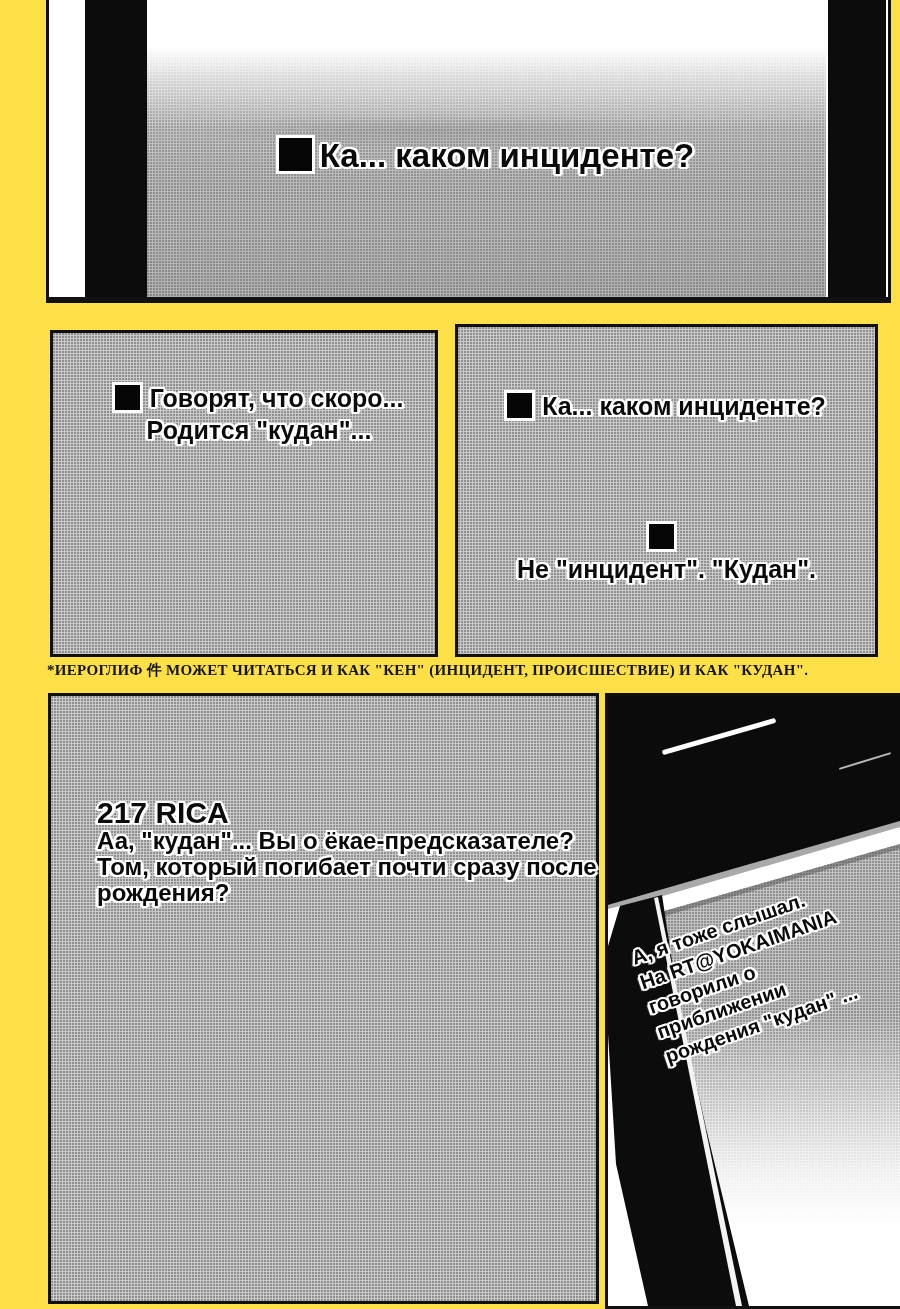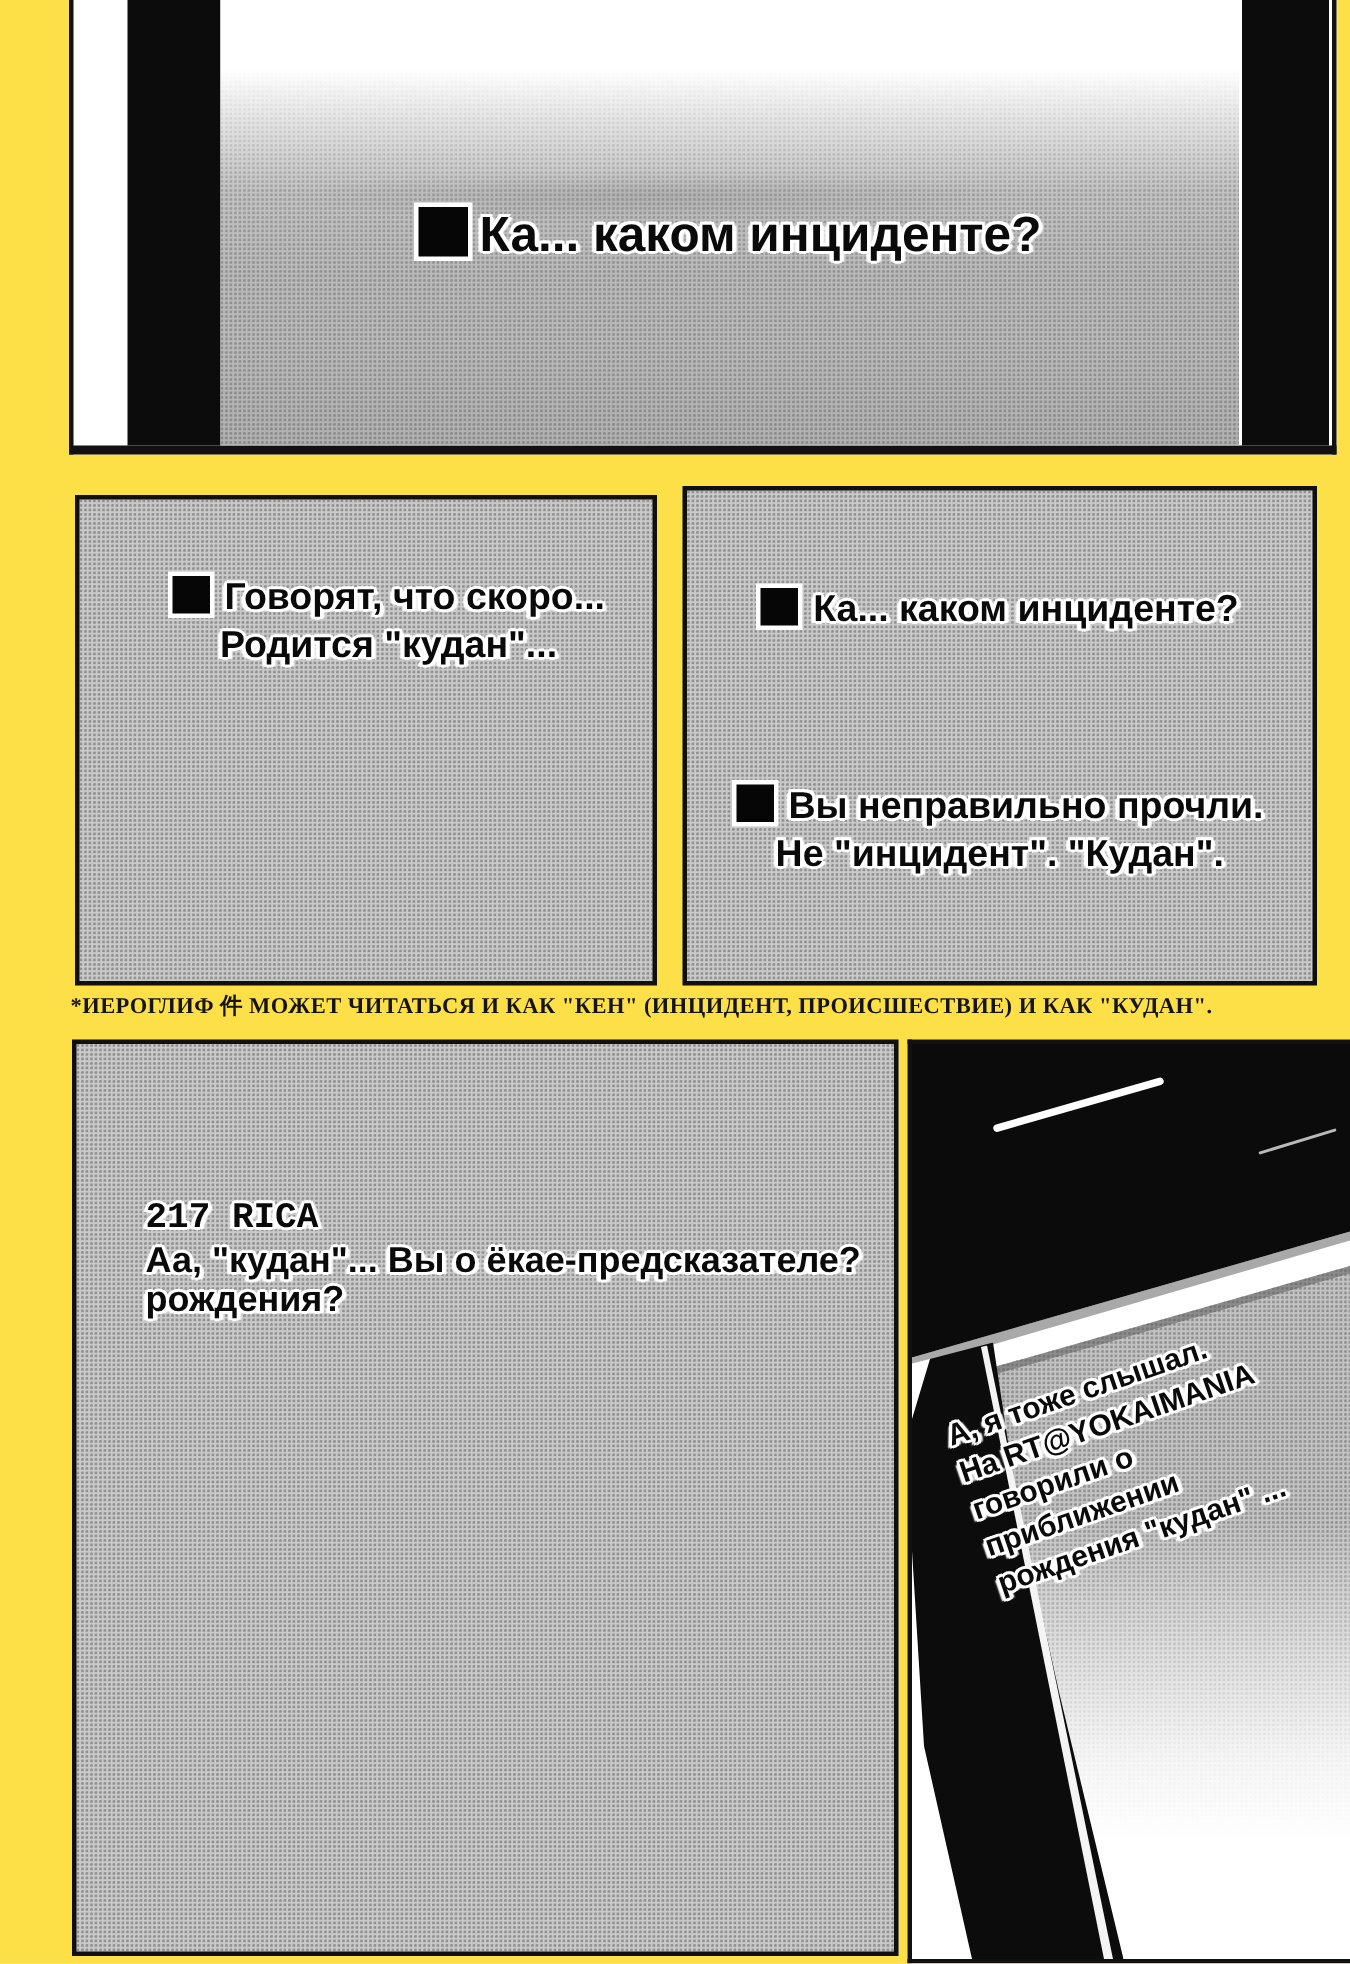--- a/index.html
+++ b/index.html
@@ -65,21 +65,21 @@
   .footnote{
     position:absolute;left:47px;top:661px;width:800px;
     font-size:15px;font-weight:bold;letter-spacing:0.3px;white-space:nowrap;color:#141414;font-family:Liberation Serif, serif;
   }
 
   
   .forum-panel{left:48px;top:693px;width:551px;height:611px;}
   .post{position:absolute;left:46px;}
   .post-1{top:102px;}
   .post-2{top:346px;}
-  .post-header{font-size:24px;line-height:30px;font-family:Liberation Mono, monospace;}
+  .post-header{font-size:30px;line-height:30px;}
   .post-line{font-size:24px;line-height:26px;white-space:nowrap;}
 
   
   .monitor-panel{
     left:605px;top:693px;width:295px;height:616px;background:#fff;overflow:hidden;
     border-left:3px solid #111;border-top:3px solid #111;border-bottom:3px solid #111;
   }
   .mon{position:absolute;left:0;top:0;width:292px;height:610px;}
   .mon-black{clip-path:polygon(0 0,292px 0,292px 125px,0 209px);background:#0b0b0b;}
   .mon-fringe{clip-path:polygon(0 209px,292px 125px,292px 131px,0 216px);background:#a9a9a9;}
@@ -126,31 +126,32 @@
       <div><span class="bullet b-md"></span><span>Говорят, что скоро...</span></div>
       <div>Родится "кудан"...</div>
     </div>
   </section>
 
   <section class="panel mid-right tone ink-border">
     <div class="mid-text dlg mr-b1">
       <div><span class="bullet b-md"></span><span>Ка... каком инциденте?</span></div>
     </div>
     <div class="mid-text dlg mr-b2">
-      <div><span class="bullet b-md"></span><span>Вы неправильно прочли.</span></div>
+      <div><span class="bullet b-md"></span></div>
       <div>Не "инцидент". "Кудан".</div>
     </div>
   </section>
 
   <div class="footnote">*ИЕРОГЛИФ 件 МОЖЕТ ЧИТАТЬСЯ И КАК "КЕН" (ИНЦИДЕНТ, ПРОИСШЕСТВИЕ) И КАК "КУДАН".</div>
 
   <section class="panel forum-panel tone ink-border">
     <div class="post post-1 dlg">
       <div class="post-header">217 RICA</div>
       <div class="post-line">Аа, "кудан"... Вы о ёкае-предсказателе?</div>
+      <div class="post-line">Том, который погибает почти сразу после</div>
       <div class="post-line">рождения?</div>
     </div>
   </section>
 
   <section class="panel monitor-panel">
     <div class="mon mon-screen"></div>
     <div class="mon mon-screen-edge"></div>
     <div class="mon mon-fringe"></div>
     <div class="mon mon-black"></div>
     <div class="mon mon-wedge"></div>

